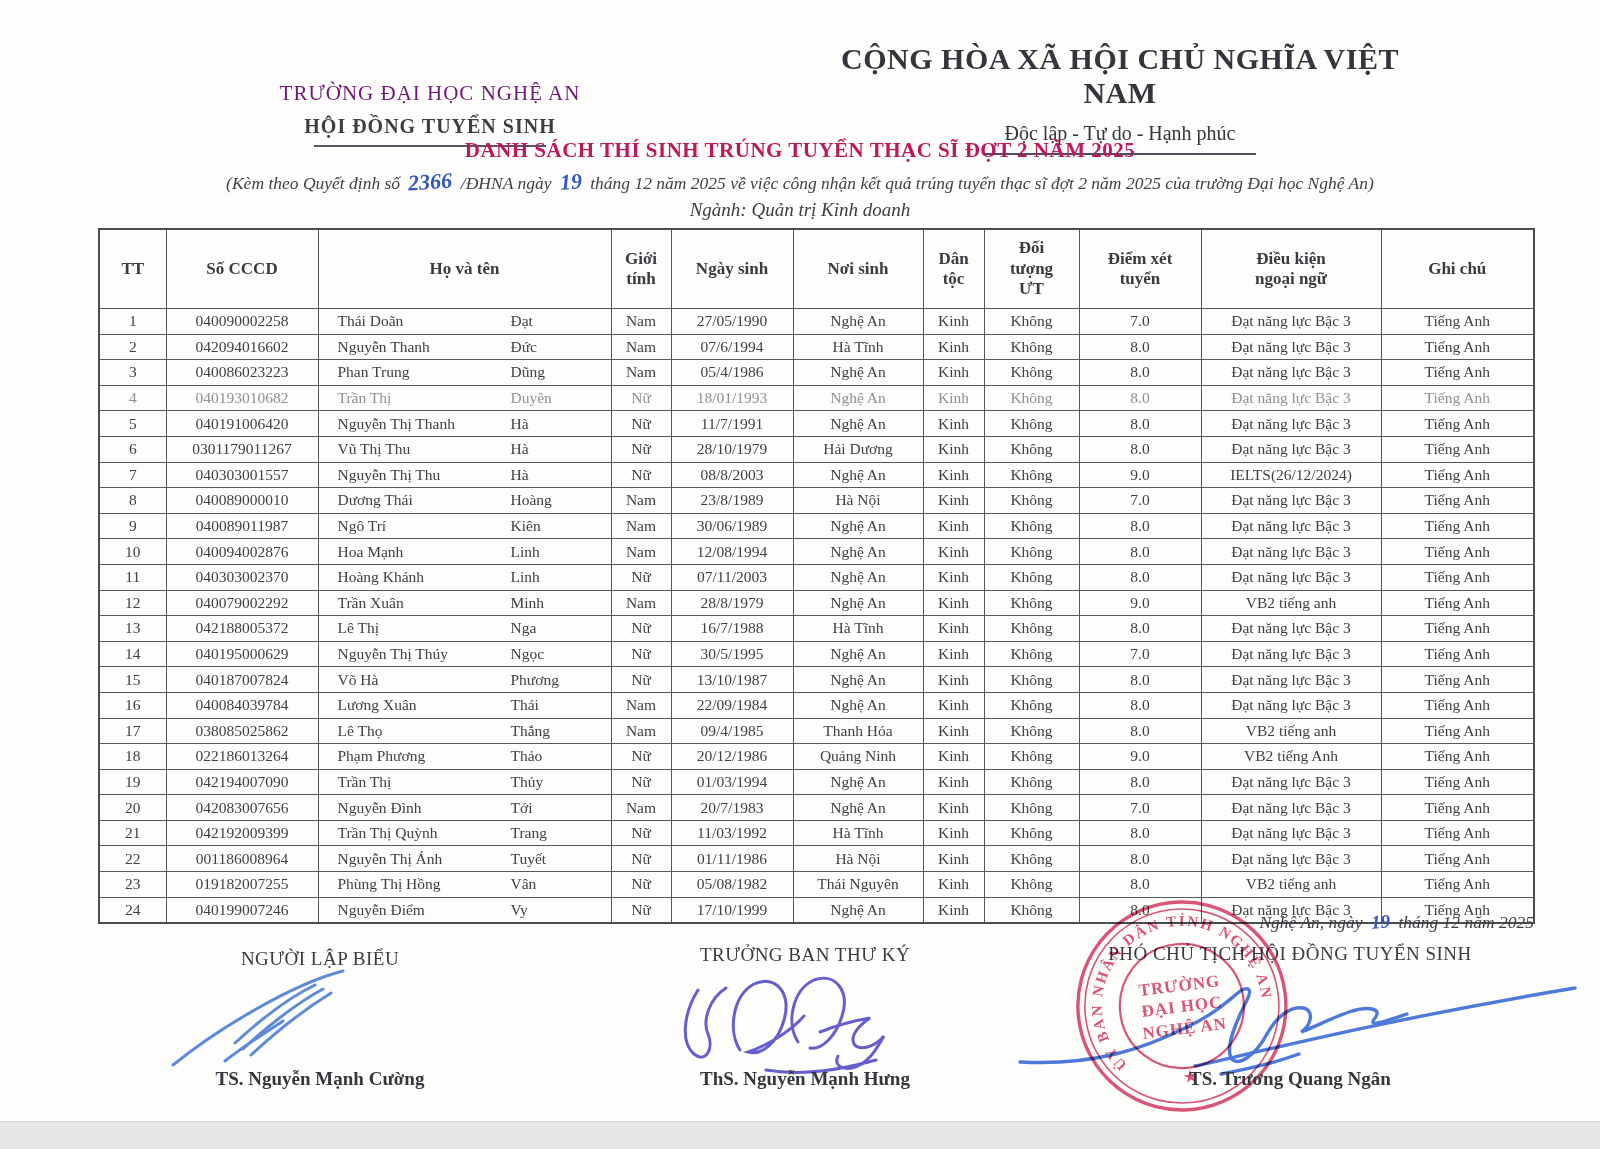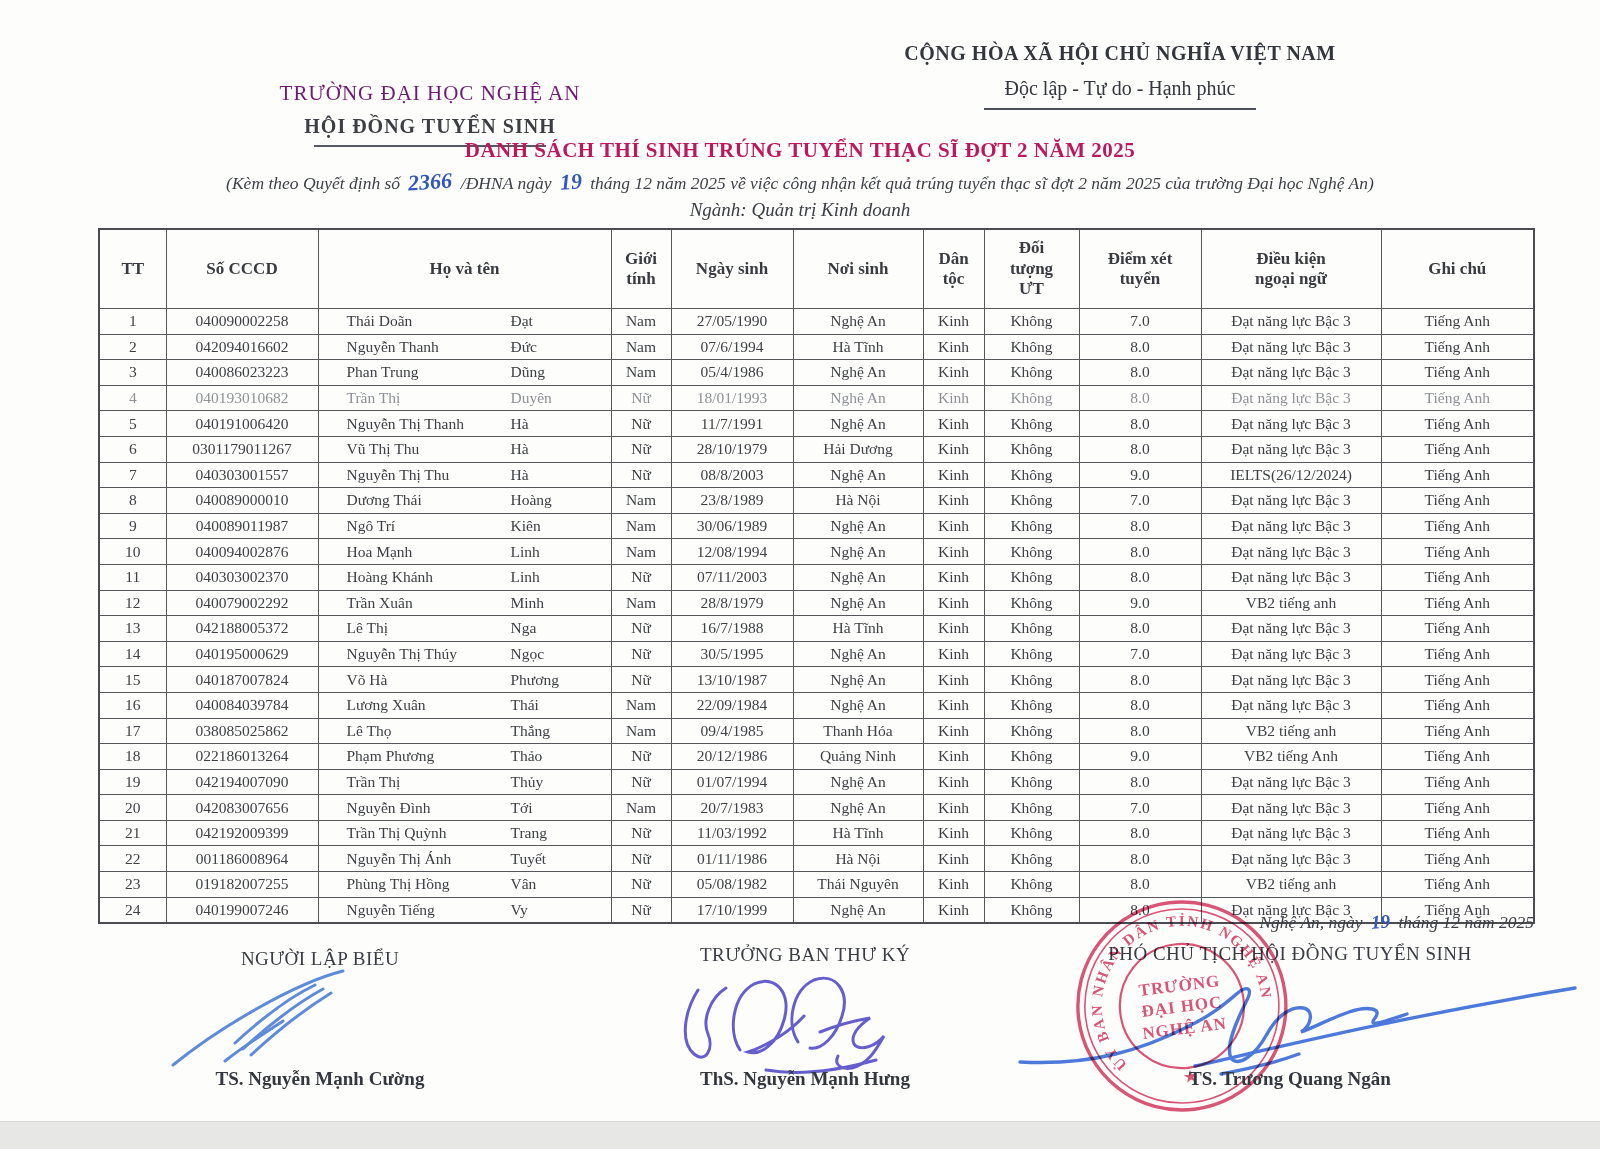--- a/index.html
+++ b/index.html
@@ -10,21 +10,21 @@
   .page {
     position:relative; width:1600px; height:1149px;
     background:#fdfdfc; overflow:hidden; color:#3d3d3d;
   }
   
   .hdr-left { position:absolute; left:180px; top:46px; width:500px; text-align:center; }
   .hdr-left .l1 { font-size:21px; letter-spacing:1px; color:#701a75;margin-top:35px; }
   .hdr-left .l2 { font-size:20px; font-weight:bold; letter-spacing:1px; margin-top:9px; color:#3c3e44; }
   .hdr-left .rule { width:232px; border-top:2px solid #555a62; margin:7px auto 0 auto; }
   .hdr-right { position:absolute; left:840px; top:42px; width:560px; text-align:center; }
-  .hdr-right .l1 { font-size:20px; font-weight:bold; letter-spacing:0.5px; color:#33363c; }
+  .hdr-right .l1 { font-size:30px; font-weight:bold; letter-spacing:0.5px; color:#33363c; }
   .hdr-right .l2 { font-size:20px; font-weight:normal; margin-top:12px; color:#33363c; }
   .hdr-right .rule { width:272px; border-top:2px solid #4c5058; margin:8px auto 0 auto; }
   
   .doc-title { position:absolute; left:0; top:138px; width:100%; text-align:center;
     font-size:21px; font-weight:bold; letter-spacing:0.5px; color:#be185d; }
   .doc-sub { position:absolute; left:0; top:169px; width:100%; text-align:center;
     font-size:17.5px; font-style:italic; color:#3e4147; }
   .hand { color:#3356c0; font-size:22px; font-style:italic; font-weight:bold;
     display:inline-block; transform:rotate(-4deg); padding:0 4px; }
   .doc-major { position:absolute; left:0; top:199px; width:100%; text-align:center;
@@ -34,21 +34,21 @@
   table.main { border-collapse:collapse; table-layout:fixed; width:1435px;
     border:2px solid #4a4c50; }
   table.main th, table.main td {
     border:1px solid #55575b; overflow:hidden; white-space:nowrap;
     font-size:15.5px; color:#3e4045; padding:0; text-align:center; vertical-align:middle;
   }
   table.main thead th { height:78px; font-size:17px; font-weight:bold;
     white-space:pre-line; line-height:1.2; color:#393b40; }
   table.main tbody tr { height:25.6px; }
   td.name-cell { text-align:left; }
-  .name-flex { display:flex; padding-left:28px; }
+  .name-flex { display:flex; padding-left:19px; }
   .name-flex .ho { flex:1; text-align:left; }
   .name-flex .ten { width:100px; text-align:left; }
   tr.faded td { color:#8d9095; }
   
   .date-line { position:absolute; top:911px; right:66px; font-size:17.5px;
     font-style:italic; color:#3c3f45; }
   .date-line .hand { font-size:19px; }
   .sig-title { position:absolute; font-size:19px; font-weight:normal; text-align:center;
     letter-spacing:0.5px; color:#393c42; }
   .sig-name { position:absolute; font-size:19px; font-weight:bold; text-align:center;
@@ -468,21 +468,21 @@
     <tr>
       <td>19</td>
       <td>042194007090</td>
       <td class="name-cell">
         <span class="name-flex">
           <span class="ho">Trần Thị</span>
           <span class="ten">Thủy</span>
         </span>
       </td>
       <td>Nữ</td>
-      <td>01/07/1994</td>
+      <td>01/03/1994</td>
       <td>Nghệ An</td>
       <td>Kinh</td>
       <td>Không</td>
       <td>8.0</td>
       <td>Đạt năng lực Bậc 3</td>
       <td>Tiếng Anh</td>
     </tr>
 
     <tr>
       <td>20</td>
@@ -558,21 +558,21 @@
       <td>8.0</td>
       <td>VB2 tiếng anh</td>
       <td>Tiếng Anh</td>
     </tr>
 
     <tr>
       <td>24</td>
       <td>040199007246</td>
       <td class="name-cell">
         <span class="name-flex">
-          <span class="ho">Nguyễn Tiếng</span>
+          <span class="ho">Nguyễn Điểm</span>
           <span class="ten">Vy</span>
         </span>
       </td>
       <td>Nữ</td>
       <td>17/10/1999</td>
       <td>Nghệ An</td>
       <td>Kinh</td>
       <td>Không</td>
       <td>8.0</td>
       <td>Đạt năng lực Bậc 3</td>

